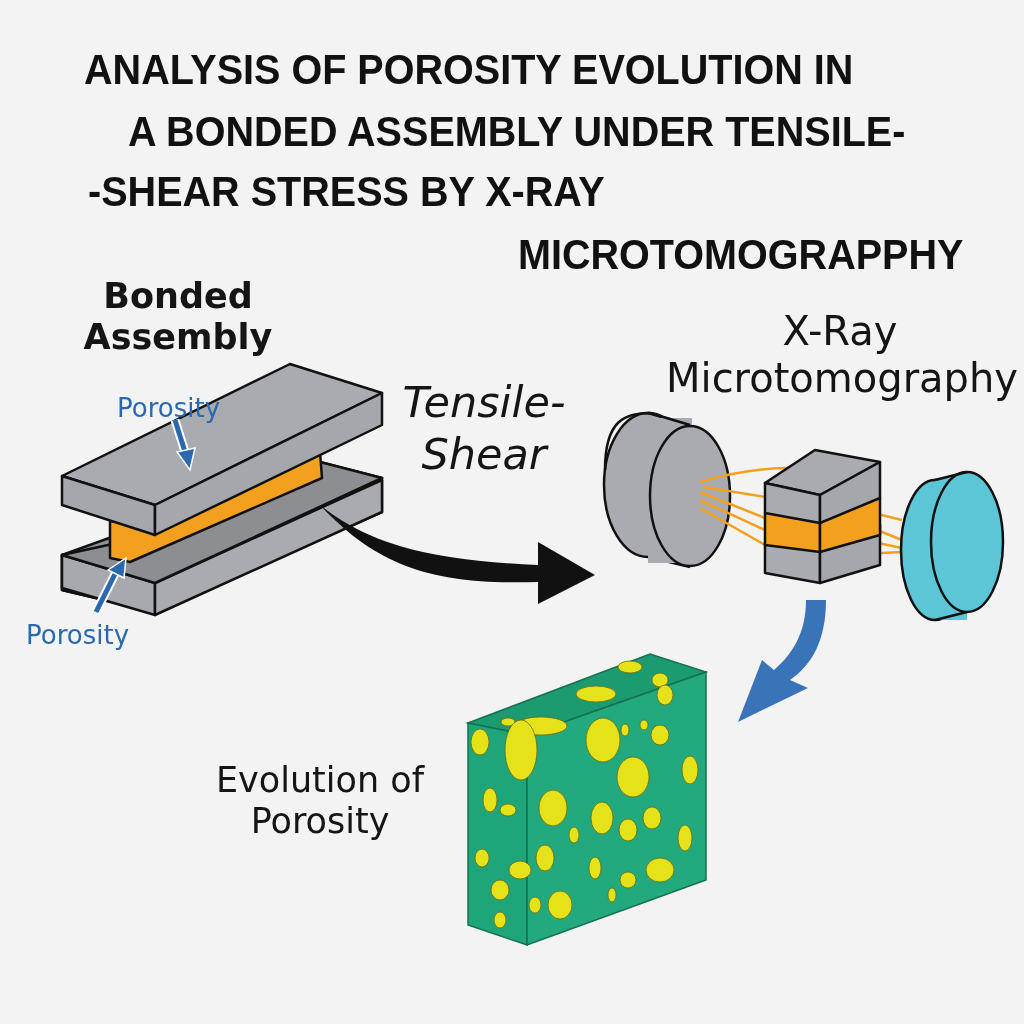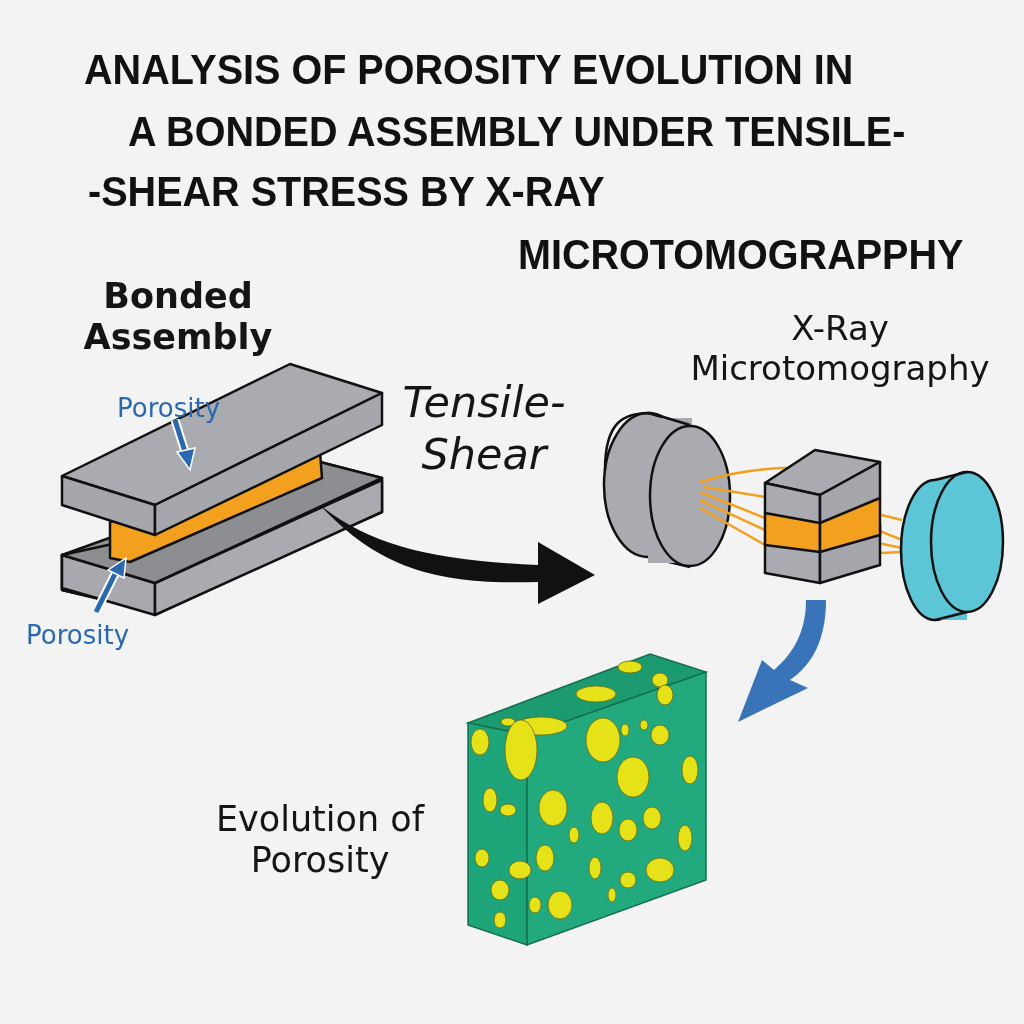--- a/index.html
+++ b/index.html
@@ -137,21 +137,21 @@
   <div>Assembly</div>
 </div>
 <div class="lbl blue" style="left:117px;top:393px;">Porosity</div>
 <div class="lbl blue" style="left:26px;top:620px;">Porosity</div>
 
 <div class="lbl ital" style="left:394px;top:376px;width:180px;font-size:43px;line-height:1.22;">
   <div>Tensile-</div>
   <div>Shear</div>
 </div>
 
-<div class="lbl" style="left:666px;top:308px;width:348px;font-size:34px;">
+<div class="lbl" style="left:666px;top:308px;width:348px;font-size:40px;">
   <div>X-Ray</div>
   <div>Microtomography</div>
 </div>
 
-<div class="lbl" style="left:190px;top:760px;width:260px;font-size:35px;margin-top:39px;">
+<div class="lbl" style="left:190px;top:760px;width:260px;font-size:35px;">
   <div>Evolution of</div>
   <div>Porosity</div>
 </div>
 
 </body></html>

